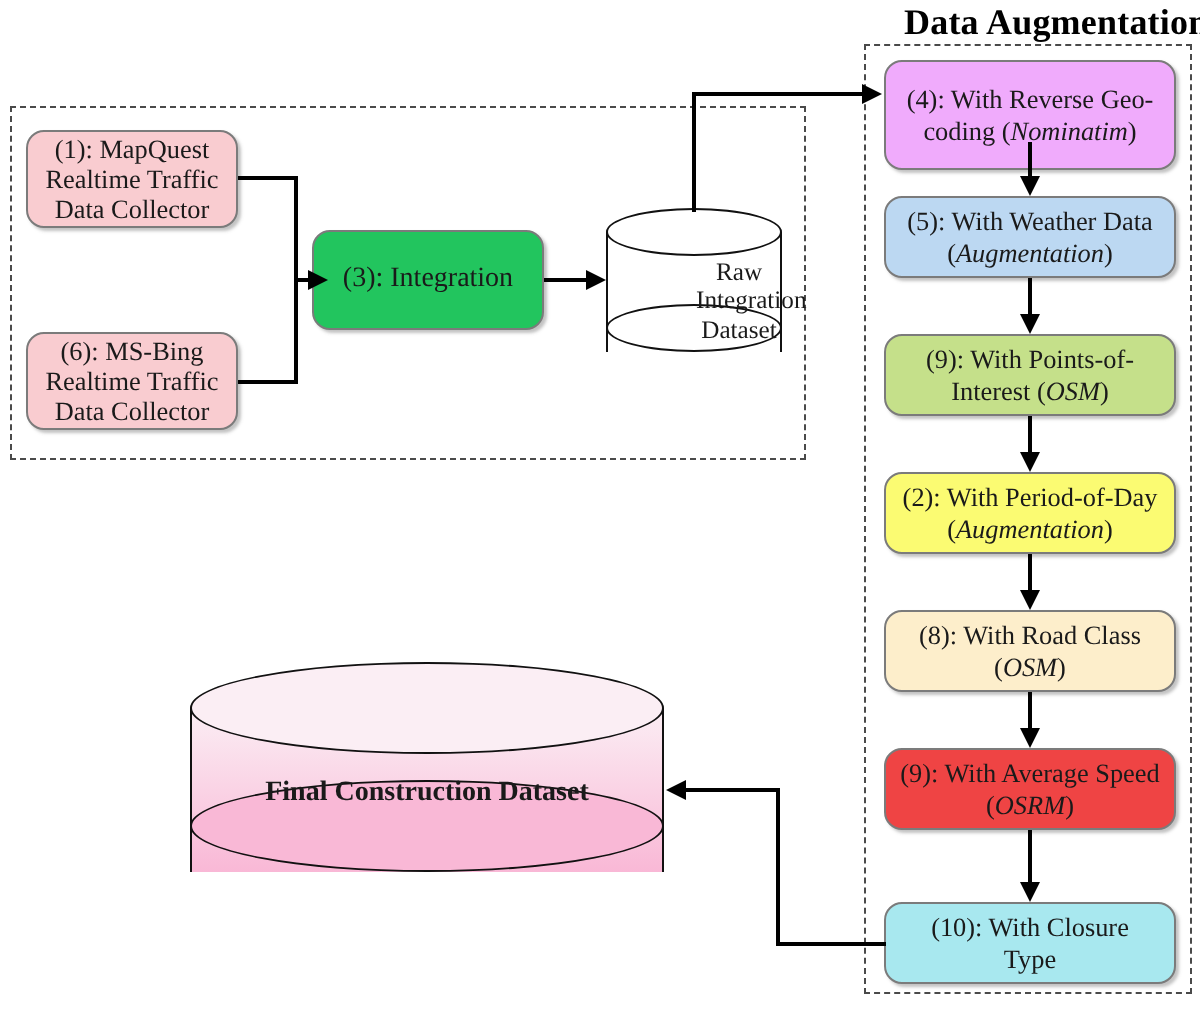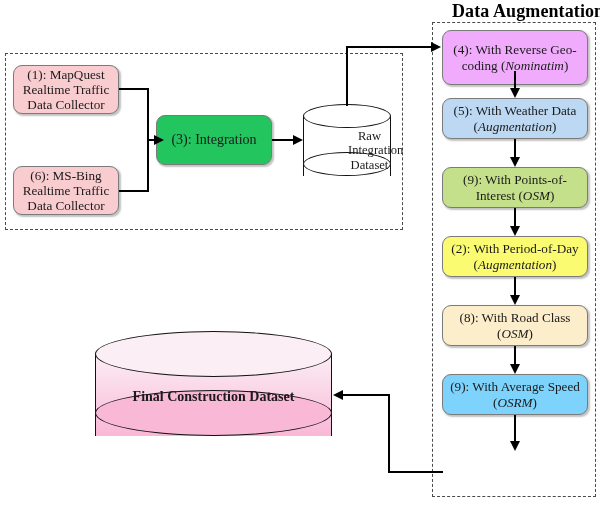--- a/index.html
+++ b/index.html
@@ -125,27 +125,33 @@
     </div>
   </div>
 
   <div class="box" style="left:442px;top:305px;width:146px;height:41px;background:#fdeecb;">
     <div>
       <div><span>(8): With Road Class</span></div>
       <div><span>(</span><i>OSM</i><span>)</span></div>
     </div>
   </div>
 
-  <div class="box" style="left:442px;top:374px;width:146px;height:41px;background:#7dd3fc;">
+  <div class="box" style="left:442px;top:374px;width:146px;height:41px;background:#ef4444;">
     <div>
       <div><span>(9): With Average Speed</span></div>
       <div><span>(</span><i>OSRM</i><span>)</span></div>
     </div>
   </div>
 
+  <div class="box" style="left:442px;top:451px;width:146px;height:41px;background:#a8e8ef;">
+    <div>
+      <div><span>(10): With Closure</span></div>
+      <div><span>Type</span></div>
+    </div>
+  </div>
 
   <div class="ln lh" style="left:119px;top:88px;width:30px;"></div>
   <div class="ln lv" style="left:147px;top:88px;height:54px;"></div>
   <div class="ln lh" style="left:147px;top:139px;width:8px;"></div>
   <div class="arrow ar-right" style="left:154px;top:135px;"></div>
 
   <div class="ln lh" style="left:119px;top:190px;width:30px;"></div>
   <div class="ln lv" style="left:147px;top:139px;height:53px;"></div>
 
   <div class="ln lh" style="left:272px;top:139px;width:22px;"></div>

